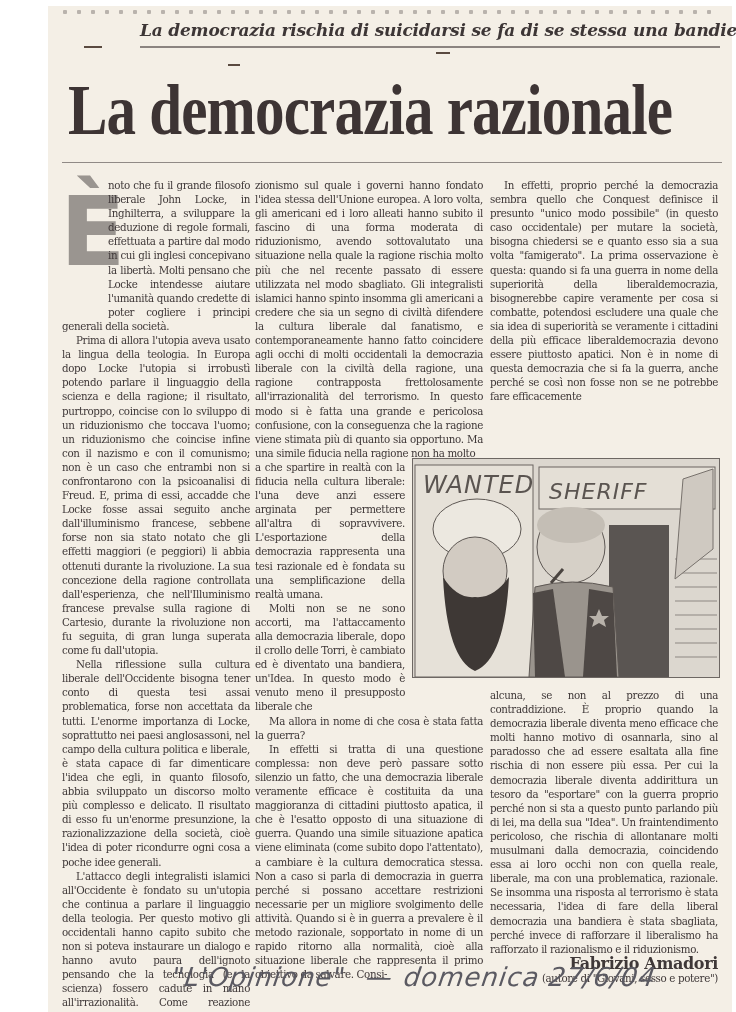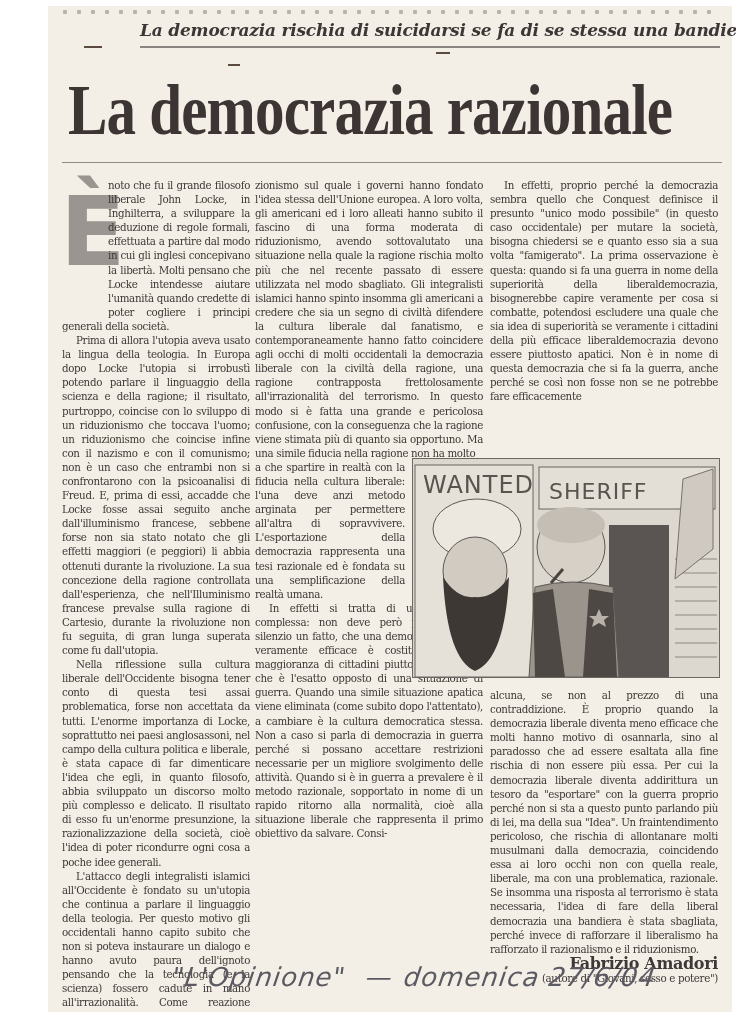--- a/index.html
+++ b/index.html
@@ -43,21 +43,21 @@
   .col2 { left: 255px; top: 178px; width: 228px; }
   .col3 { left: 490px; top: 178px; width: 228px; }
   .dropcap {
     float: left; font-family: "DejaVu Sans", sans-serif; font-weight: bold;
     font-size: 96px; line-height: 84px; color: #9a9590; margin: 12px 8px 0 -2px;
     height: 128px; width: 40px;
   }
   .col2-narrow { width: 150px; }
   .cartoon {
     position: absolute; left: 412px; top: 458px; width: 306px; height: 218px;
-    background: #3b82f6; border: 1px solid #6d6763; overflow: hidden;
+    background: #3b82f6; border: 1px solid #6d6763; overflow: hidden; font-style: italic;
   }
   .byline { text-align: right; font-weight: bold; font-size: 16px; margin-top: 1px; }
   .bycredit { text-align: right; font-size: 10.3px; }
   .hand {
     position: absolute; top: 962px; font-family: "DejaVu Sans", sans-serif;
     font-style: italic; font-size: 26px; color: #5b5a62; transform: skewX(-8deg);
     letter-spacing: 1px;
   }
   .underline-red { text-decoration-color: #c0303a; text-decoration-thickness: 1.5px; text-underline-offset: 2px; }
   .mark { position: absolute; background: #5a4a40; }
@@ -80,21 +80,23 @@
 <div class="col col1">
   <span class="dropcap">È</span>
   <p class="noind">noto che fu il grande filosofo liberale John Locke, in Inghilterra, a sviluppare la deduzione di regole formali, effettuata a partire dal modo in cui gli inglesi concepivano la libertà. Molti pensano che Locke intendesse aiutare l'umanità quando credette di poter cogliere i principi generali della società.</p>
   <p>Prima di allora l'utopia aveva usato la lingua della teologia. In Europa dopo Locke l'utopia si irrobustì potendo parlare il linguaggio della scienza e della ragione; il risultato, purtroppo, coincise con lo sviluppo di un riduzionismo che toccava l'uomo; un riduzionismo che coincise infine con il nazismo e con il comunismo; non è un caso che entrambi non si confrontarono con la psicoanalisi di Freud. E, prima di essi, accadde che Locke fosse assai seguito anche dall'illuminismo francese, sebbene forse non sia stato notato che gli effetti maggiori (e peggiori) li abbia ottenuti durante la rivoluzione. La sua concezione della ragione controllata dall'esperienza, che nell'Illuminismo francese prevalse sulla ragione di Cartesio, durante la rivoluzione non fu seguita, di gran lunga superata come fu dall'utopia.</p>
   <p>Nella riflessione sulla cultura liberale dell'Occidente bisogna tener conto di questa tesi assai problematica, forse non accettata da tutti. L'enorme importanza di Locke, soprattutto nei paesi anglosassoni, nel campo della cultura politica e liberale, è stata capace di far dimenticare l'idea che egli, in quanto filosofo, abbia sviluppato un discorso molto più complesso e delicato. Il risultato di esso fu un'enorme presunzione, la razionalizzazione della società, cioè l'idea di poter ricondurre ogni cosa a poche idee generali.</p>
   <p><span>L'attacco degli integralisti islamici all'Occidente è fondato su un'</span><span class="underline-red">utopia</span><span> che continua a parlare il </span><span class="underline-red">linguaggio della teologia</span><span>. Per questo motivo gli occidentali hanno capito subito che non si poteva instaurare un dialogo e hanno avuto paura dell'ignoto pensando che la tecnologia (e la scienza) fossero cadute in mano all'irrazionalità. Come reazione immediata gli occidentali hanno pensato bene di sostenere un'idea che non intende realizzare necessariamente un'utopia, ma che continua a parlare un linguaggio pericoloso, quello della ragione. Infatti l'"esportazione" della democrazia, programma dell'attuale amministrazione Usa, è il frutto di un progetto a tavolino. Per Conquest, autore de Il secolo delle idee assassine, gli europei hanno dimenticato la storia dell'origine della democrazia e della sua mancata elaborazione teorica, subendo un ridu-</span></p>
 </div>
 
 <div class="col col2">
   <p class="noind"><span>zionismo sul quale i governi hanno fondato l'idea stessa dell'Unione europea. A loro volta, gli americani ed i loro alleati hanno subito il fascino di una forma moderata di riduzionismo, avendo sottovalutato una situazione nella quale la ragione rischia molto più che nel recente passato di essere utilizzata nel modo sbagliato. Gli integralisti islamici hanno spinto insomma gli americani a credere che sia un segno di civiltà difendere la cultura liberale dal fanatismo, e contemporaneamente hanno fatto coincidere agli occhi di molti occidentali la </span><span class="underline-red">democrazia liberale con la civiltà della ragione</span><span>, una ragione contrapposta frettolosamente all'irrazionalità del terrorismo. In questo modo si è fatta una grande e pericolosa confusione, con la conseguenza che la ragione viene stimata più di quanto sia opportuno. Ma una simile fiducia nella ragione non ha molto</span></p>
-  <p class="noind col2-narrow">a che spartire in realtà con la fiducia nella cultura liberale: l'una deve anzi metodo arginata per permettere all'altra di sopravvivere. L'esportazione della democrazia rappresenta una tesi razionale ed è fondata su una semplificazione della realtà umana.</p>
+  <p class="noind col2-narrow">a che spartire in realtà con la fiducia nella cultura liberale: l'una deve anzi essere arginata per permettere all'altra di sopravvivere. L'esportazione della democrazia rappresenta una tesi razionale ed è fondata su una semplificazione della realtà umana.</p>
+  <p class="col2-narrow">Molti non se ne sono accorti, ma l'attaccamento alla democrazia liberale, dopo il crollo delle Torri, è cambiato ed è diventato una bandiera, un'Idea. In questo modo è venuto meno il presupposto liberale che</p>
+  <p>Ma allora in nome di che cosa è stata fatta la guerra?</p>
   <p>In effetti si tratta di una questione complessa: non deve però passare sotto silenzio un fatto, che una democrazia liberale veramente efficace è costituita da una maggioranza di cittadini piuttosto apatica, il che è l'esatto opposto di una situazione di guerra. Quando una simile situazione apatica viene eliminata (come subito dopo l'attentato), a cambiare è la cultura democratica stessa. Non a caso si parla di democrazia in guerra perché si possano accettare restrizioni necessarie per un migliore svolgimento delle attività. Quando si è in guerra a prevalere è il metodo razionale, sopportato in nome di un rapido ritorno alla normalità, cioè alla situazione liberale che rappresenta il primo obiettivo da salvare. Consi-</p>
 </div>
 
 <div class="col col3">
   <p>In effetti, proprio perché la democrazia sembra quello che Conquest definisce il presunto "unico modo possibile" (in questo caso occidentale) per mutare la società, bisogna chiedersi se e quanto esso sia a sua volta "famigerato". La prima osservazione è questa: quando si fa una guerra in nome della superiorità della liberaldemocrazia, bisognerebbe capire veramente per cosa si combatte, potendosi escludere una quale che sia idea di superiorità se veramente i cittadini della più efficace liberaldemocrazia devono essere piuttosto apatici. Non è in nome di questa democrazia che si fa la guerra, anche perché se così non fosse non se ne potrebbe fare efficacemente</p>
 </div>
 <div class="col col3" style="top:688px;">
   <p class="noind">alcuna, se non al prezzo di una contraddizione. È proprio quando la democrazia liberale diventa meno efficace che molti hanno motivo di osannarla, sino al paradosso che ad essere esaltata alla fine rischia di non essere più essa. Per cui la democrazia liberale diventa addirittura un tesoro da "esportare" con la guerra proprio perché non si sta a questo punto parlando più di lei, ma della sua "Idea". Un fraintendimento pericoloso, che rischia di allontanare molti musulmani dalla democrazia, coincidendo essa ai loro occhi non con quella reale, liberale, ma con una problematica, razionale. Se insomma una risposta al terrorismo è stata necessaria, l'idea di fare della liberal democrazia una bandiera è stata sbagliata, perché invece di rafforzare il liberalismo ha rafforzato il razionalismo e il riduzionismo.</p>
   <div class="byline">Fabrizio Amadori</div>
   <div class="bycredit">(autore di "Giovani, sesso e potere")</div>

